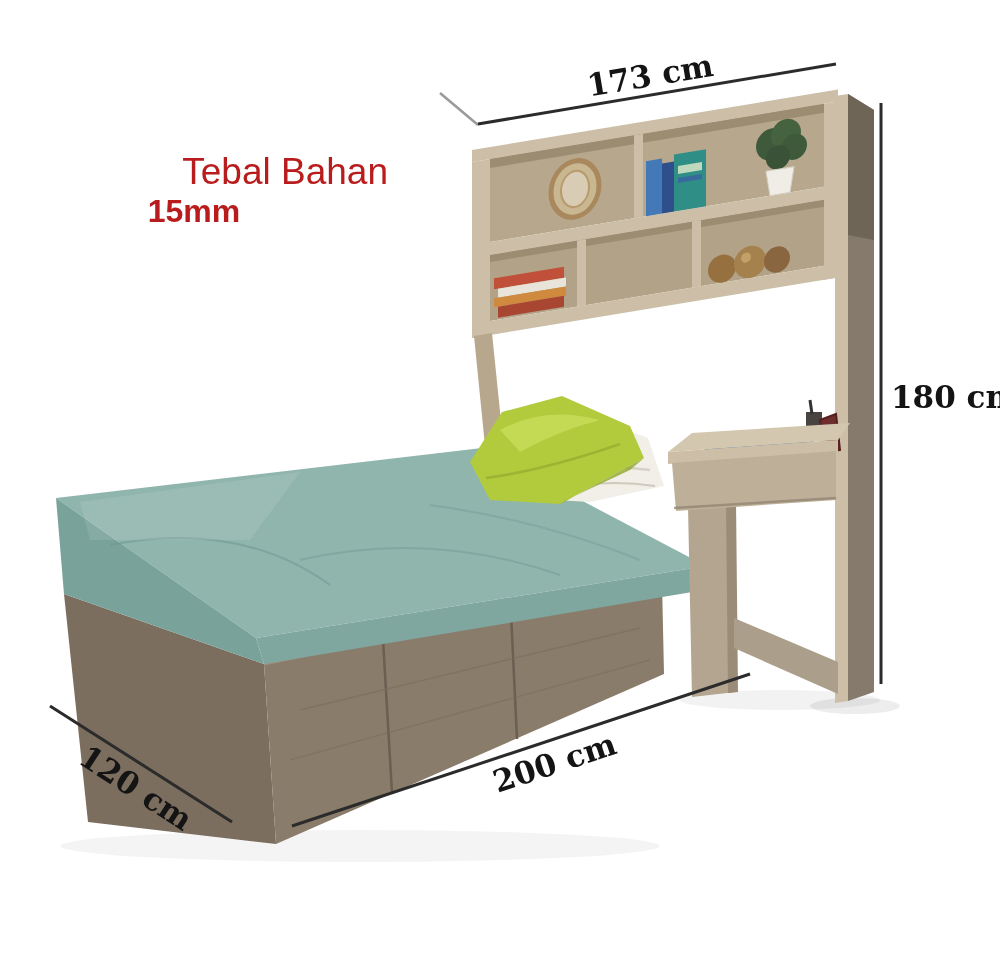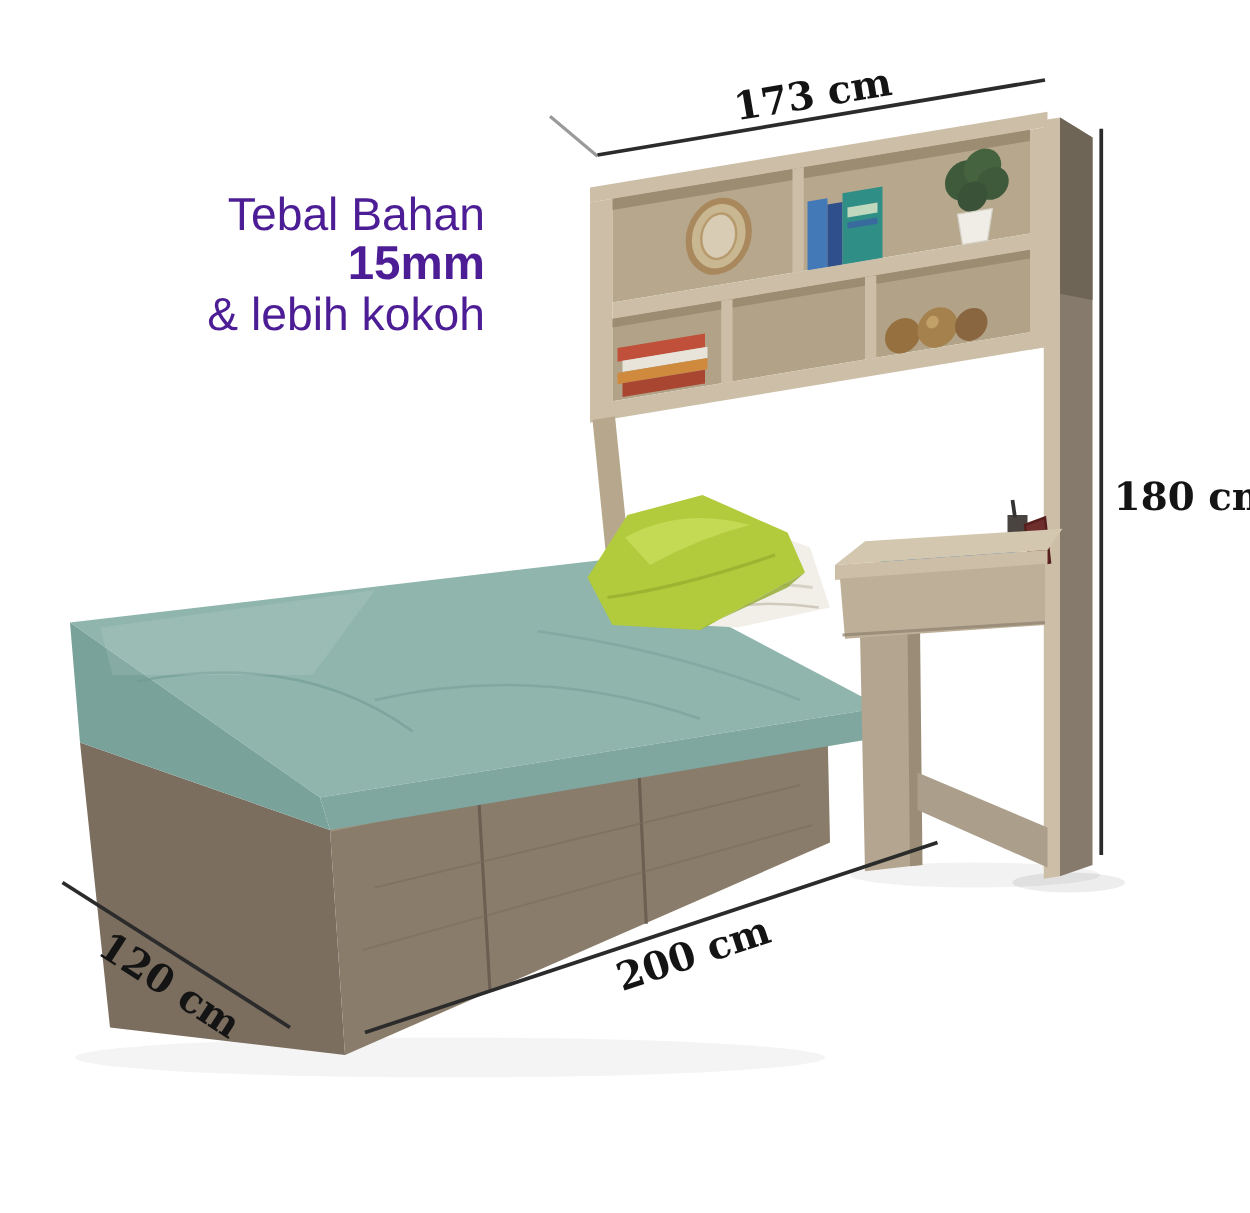--- a/index.html
+++ b/index.html
@@ -1,32 +1,31 @@
 <!DOCTYPE html>
 <html><head>
 <meta charset="utf-8">
 <style>
   html,body{margin:0;padding:0;background:#fff;}
   .canvas{position:relative;width:1000px;height:970px;background:#ffffff;overflow:hidden;
           font-family:"Liberation Sans",sans-serif;}
-  .annot{position:absolute;left:0;top:152px;width:388px;text-align:right;color:#4c1d95;}
+  .annot{position:absolute;left:0;top:152px;width:388px;text-align:right;color:#b91c1c;}
   .annot .l1,.annot .l3,.annot .l4{font-size:37px;font-weight:400;line-height:39px;letter-spacing:0;}
-  .annot .l2{font-size:38px;font-weight:700;line-height:41px;}
+  .annot .l2{font-size:32px;font-weight:700;line-height:41px;text-align:center;}
   svg text.dim{font-family:"DejaVu Serif","Liberation Serif",serif;font-weight:700;font-size:31px;fill:#141414;}
 </style>
 </head>
 <body>
 
 <div class="canvas">
 
   
   <div class="annot">
     <div class="l1">Tebal Bahan</div>
     <div class="l2">15mm</div>
-    <div class="l4">&amp; lebih kokoh</div>
   </div>
 
   <svg width="1000" height="970" viewBox="0 0 1000 970">
 
     <g>
       <ellipse cx="360" cy="846" rx="300" ry="16" fill="#000" opacity="0.045"></ellipse>
       <ellipse cx="780" cy="700" rx="100" ry="10" fill="#000" opacity="0.05"></ellipse>
       <ellipse cx="855" cy="706" rx="45" ry="8" fill="#000" opacity="0.07"></ellipse>
     </g>
 

